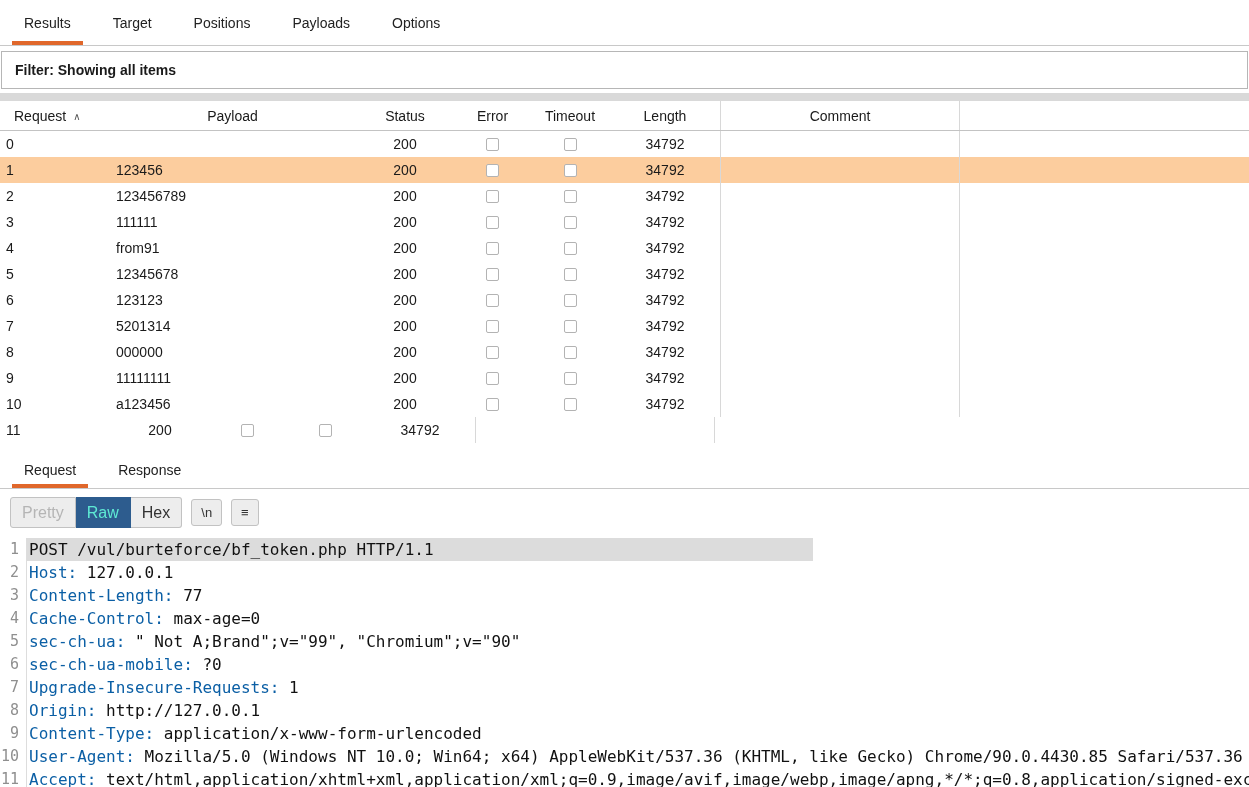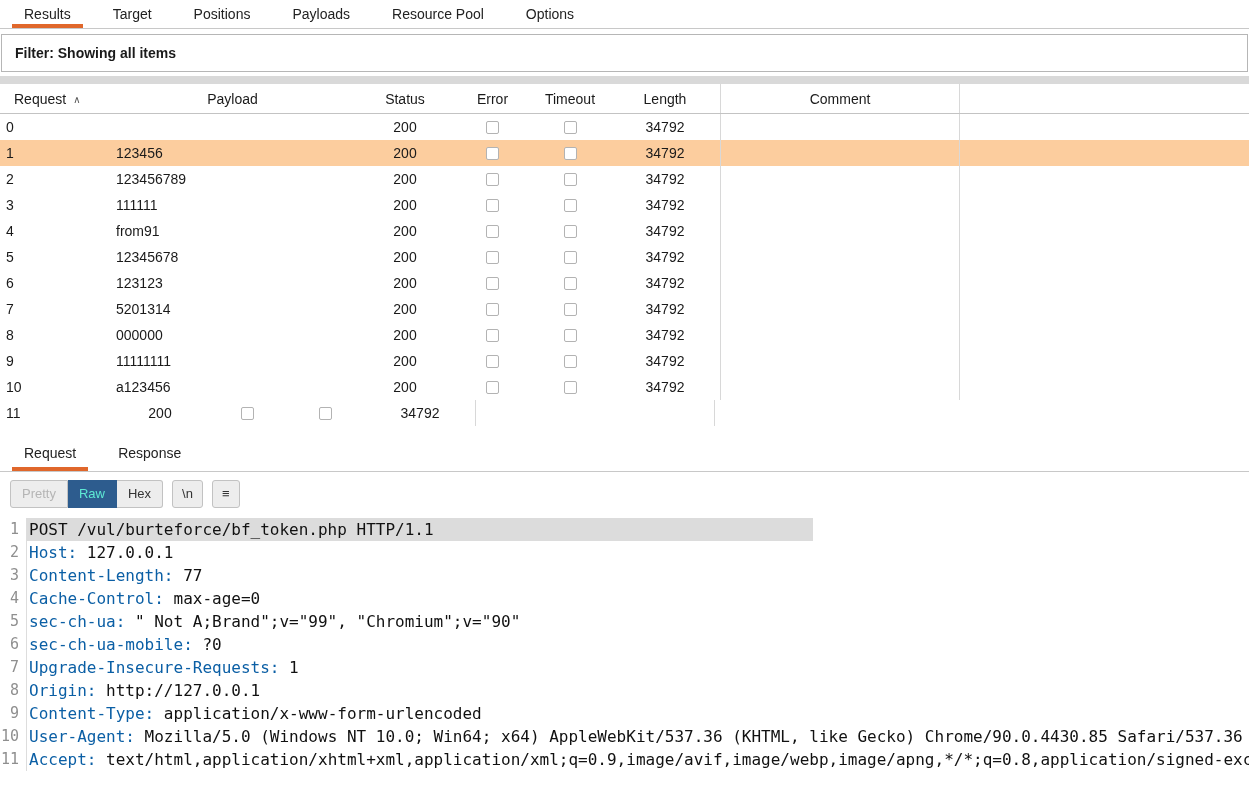--- a/index.html
+++ b/index.html
@@ -8,21 +8,21 @@
     --raw-blue:#2d5c8e;
     --hname:#0b5fa5;
   }
   *{box-sizing:border-box;}
   html,body{margin:0;padding:0;}
   body{
     width:1249px;height:787px;overflow:hidden;background:#fff;color:#1a1a1a;
     font-family:"Liberation Sans",sans-serif;
   }
   
-  .top-tabs{display:flex;height:29px;border-bottom:1px solid #c8c8c8;padding-left:3px;background:#fff;}
+  .top-tabs{display:flex;height:46px;border-bottom:1px solid #c8c8c8;padding-left:3px;background:#fff;}
   .tab{position:relative;display:flex;align-items:center;padding:0 21px;font-size:14px;color:#222;cursor:default;}
   .tab.active::after{content:'';position:absolute;left:9px;right:9px;bottom:0;height:4px;background:var(--accent);}
   
   .filter-bar{margin:5px 1px 0 1px;border:1px solid #b6b6b6;height:38px;display:flex;align-items:center;
     padding:0 13px;font-size:14px;font-weight:bold;background:#fff;}
   .splitter{height:8px;background:#d9d9d9;margin-top:4px;}
   
   .table-header{display:flex;height:30px;border-bottom:1px solid #c3c3c3;align-items:stretch;}
   .hcell{display:flex;align-items:center;justify-content:center;font-size:14px;color:#1a1a1a;}
   .sort-arrow{font-size:10px;color:#555;margin-left:7px;margin-top:2px;}
@@ -40,21 +40,21 @@
   .cell{display:flex;align-items:center;font-size:14px;}
   .cell.c-req{padding-left:6px;}
   .cell.c-pay{padding-left:6px;}
   .cell.c-sta,.cell.c-len{justify-content:center;text-align:center;}
   .cell.c-err,.cell.c-tim{justify-content:center;}
   .cb{width:13px;height:13px;border:1px solid #b3b3b3;border-radius:2px;background:#fff;}
   
   .msg-tabs{display:flex;height:38px;border-bottom:1px solid #c8c8c8;margin-top:8px;padding-left:3px;}
   
   .editor-toolbar{display:flex;align-items:center;padding:8px 0 8px 10px;}
-  .vbtn{font-size:13px;padding:5px 11px;border:1px solid #c2c2c2;background:#ededed;color:#333;line-height:1.2;text-align:right;}
+  .vbtn{font-size:16px;padding:5px 11px;border:1px solid #c2c2c2;background:#ededed;color:#333;line-height:1.2;text-align:right;}
   .vbtn.first{border-radius:3px 0 0 3px;}
   .vbtn.mid{border-left:none;}
   .vbtn.last{border-left:none;border-radius:0 3px 3px 0;}
   .vbtn.selected{background:var(--raw-blue);border-color:var(--raw-blue);color:#5eead4;}
   .vbtn.disabled{color:#b5b5b5;}
   .sbtn{margin-left:9px;font-size:13px;padding:5px 9px;border:1px solid #c2c2c2;background:#ededed;border-radius:3px;color:#333;line-height:1.2;}
   
   .editor{font-family:"DejaVu Sans Mono","Liberation Mono",monospace;font-size:16px;padding-top:2px;}
   .code-line{display:flex;height:23px;line-height:23px;white-space:pre;}
   .gutter{flex:none;width:27px;text-align:right;padding-right:7px;color:#8f8f8f;border-right:1px solid #ddd;font-size:15px;}
@@ -70,23 +70,20 @@
       <span>Results</span>
     </div>
   <div class="tab">
       <span>Target</span>
     </div>
   <div class="tab">
       <span>Positions</span>
     </div>
   <div class="tab">
       <span>Payloads</span>
-    </div>
-  <div class="tab">
-      <span>Resource Pool</span>
     </div>
   <div class="tab">
       <span>Options</span>
     </div>
 </div>
 
 <div class="filter-bar">
   <span>Filter: Showing all items</span>
 </div>
 

